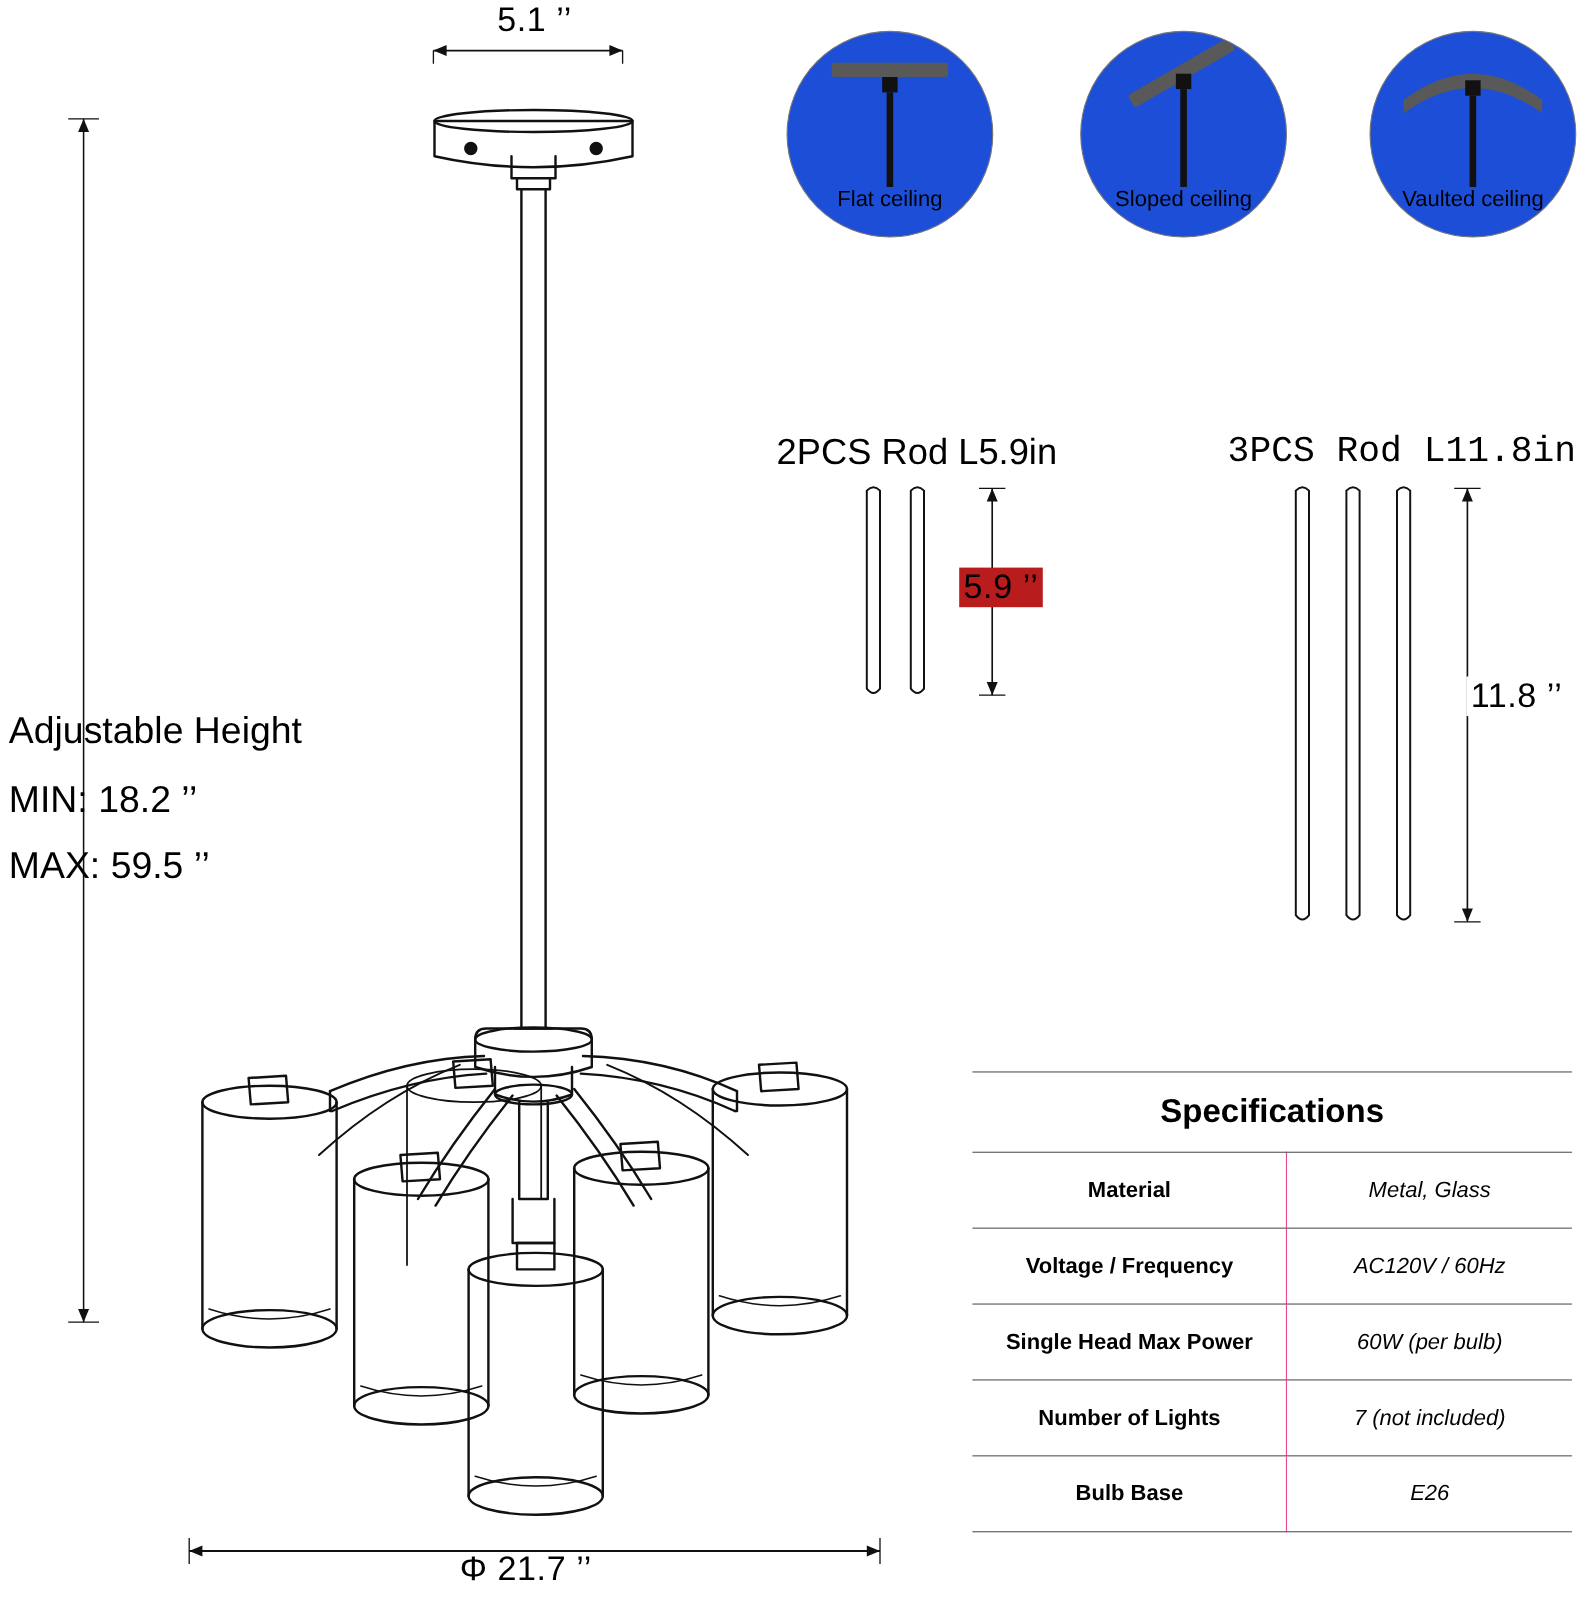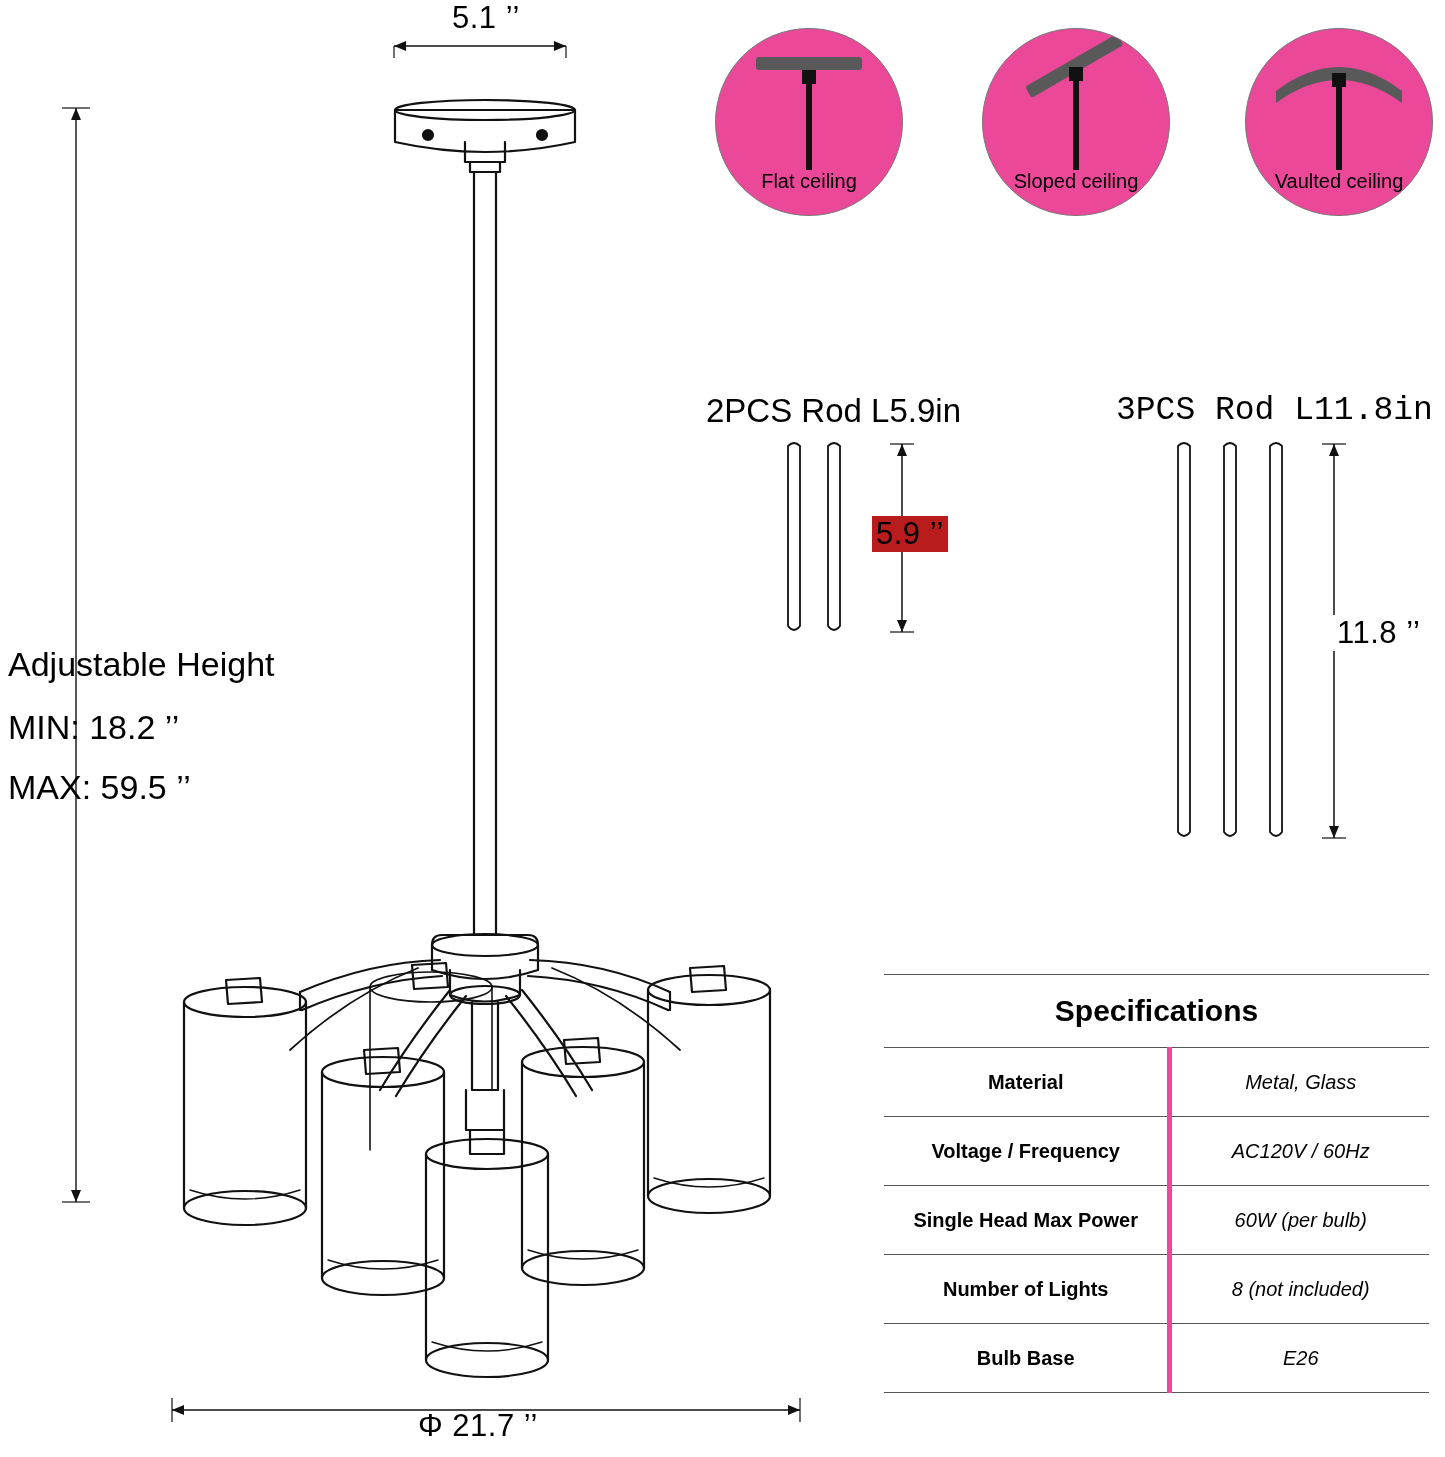--- a/index.html
+++ b/index.html
@@ -65,37 +65,37 @@
   }
   #spec-table tr.header-row th {
     height: 72px;
     border-top: 1px solid #555;
   }
   #spec-table tr.data-row td {
     height: 68px;
   }
   #spec-table td.key-cell {
     width: 286px;
-    border-right: 5px solid #ec4899;
+    border-right: 1px solid #ec4899;
   }
   #spec-table td.val-cell {
     width: 259px;
     font-style: italic;
   }
 
   
   .ceil-circle {
     width: 186px;
     height: 186px;
     border: 1px solid #777;
     border-radius: 50%;
     position: absolute;
     top: 28px;
     overflow: hidden;
-    background: #ec4899;
+    background: #1d4ed8;
   }
   .ceil-cap-wrap {
     position: absolute;
     bottom: 22px;
     width: 100%;
     text-align: center;
   }
 </style>
 </head>
 <body>
@@ -300,20 +300,20 @@
     <tr class="data-row">
       <td class="key-cell spec-key">Voltage / Frequency</td>
       <td class="val-cell spec-val">AC120V / 60Hz</td>
     </tr>
     <tr class="data-row">
       <td class="key-cell spec-key">Single Head Max Power</td>
       <td class="val-cell spec-val">60W (per bulb)</td>
     </tr>
     <tr class="data-row">
       <td class="key-cell spec-key">Number of Lights</td>
-      <td class="val-cell spec-val">8 (not included)</td>
+      <td class="val-cell spec-val">7 (not included)</td>
     </tr>
     <tr class="data-row">
       <td class="key-cell spec-key">Bulb Base</td>
       <td class="val-cell spec-val">E26</td>
     </tr>
   </tbody>
 </table>
 
 </body></html>

